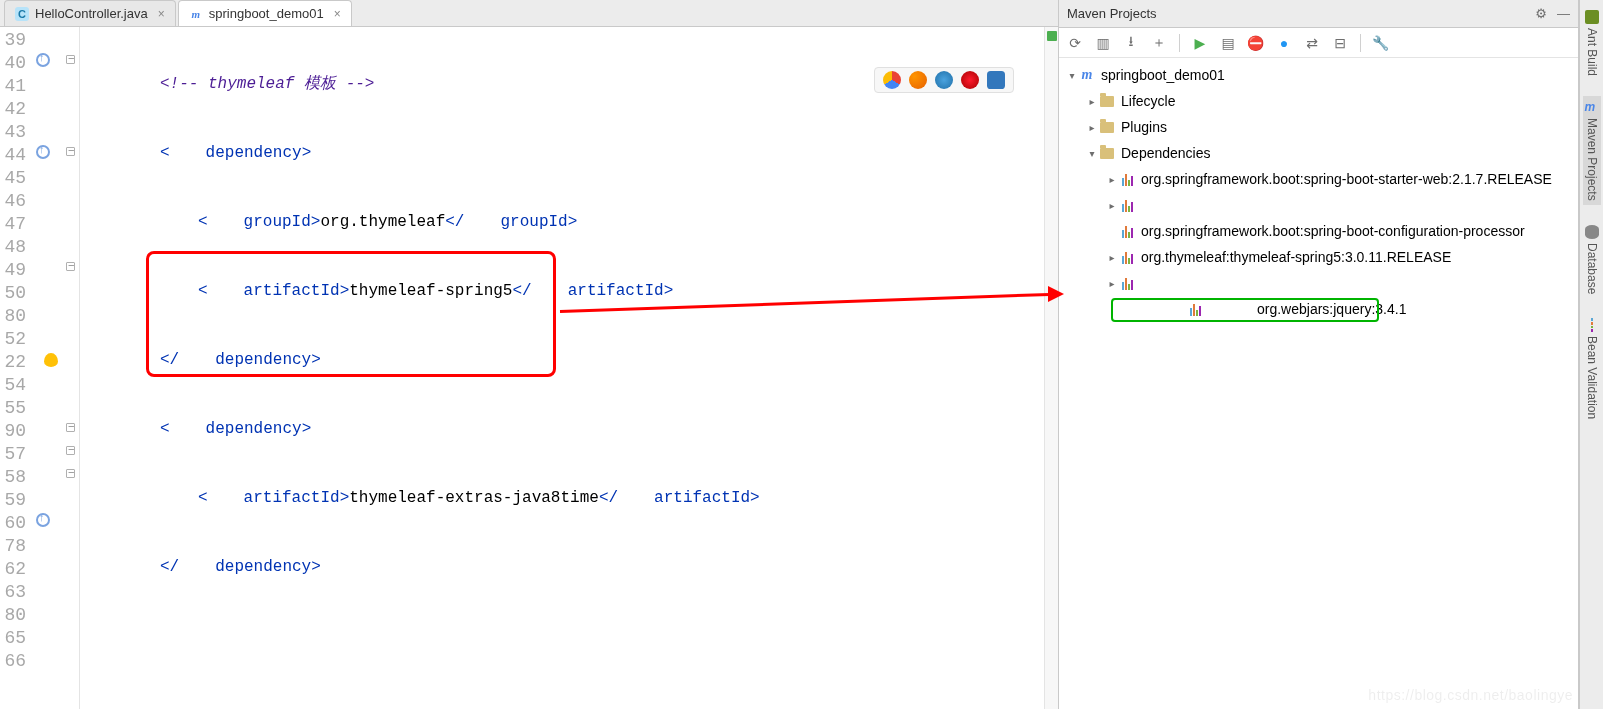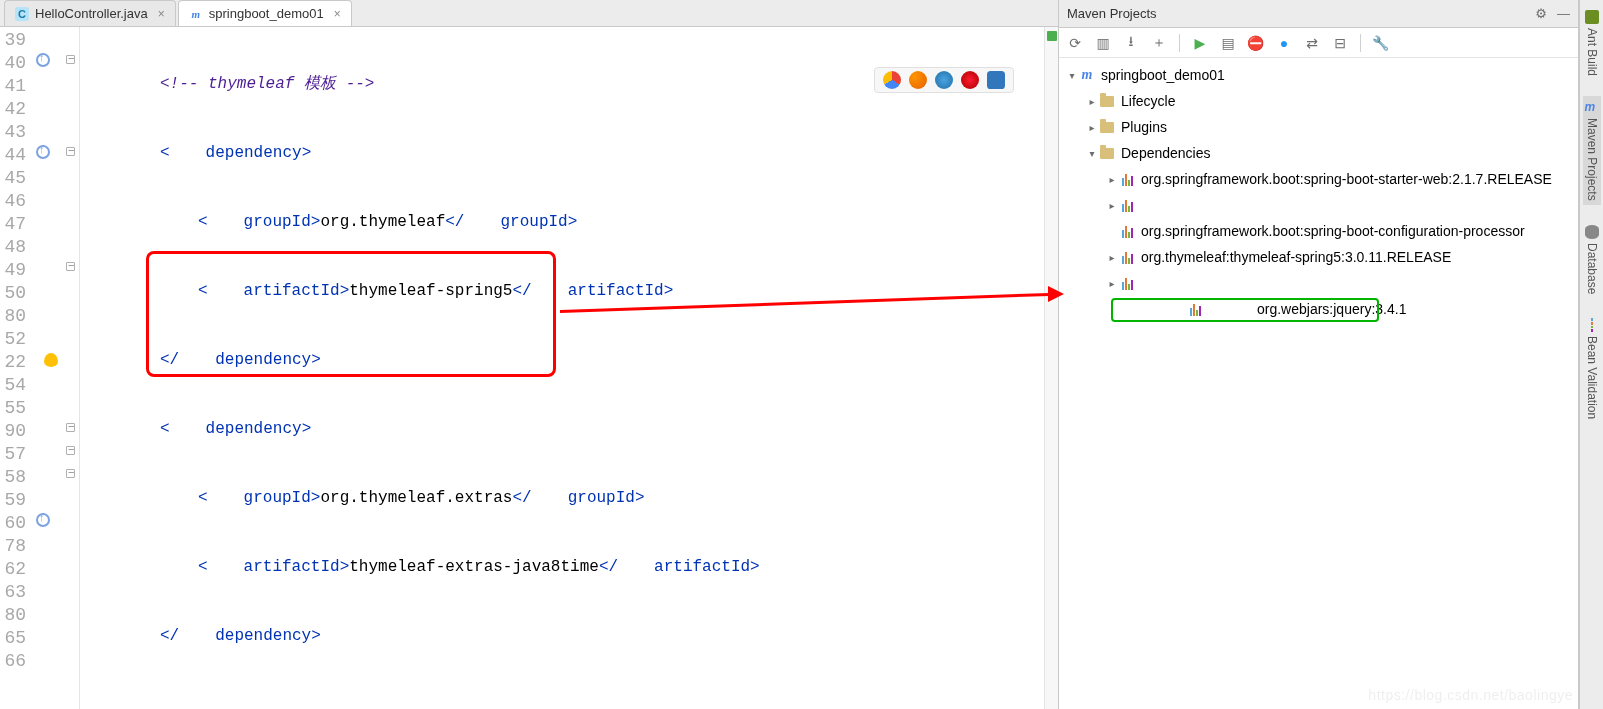--- a/index.html
+++ b/index.html
@@ -154,21 +154,20 @@
         <span class="fold" style="top:442px"></span>
       </div>
 
       <div class="code">
         <div class="row"><span class="comment" style="padding-left:76px">&lt;!-- thymeleaf 模板 --&gt;</span></div>
         <div class="row" style="padding-left:76px"><span class="br">&lt;</span><span class="tg">dependency</span><span class="br">&gt;</span></div>
         <div class="row" style="padding-left:114px"><span class="br">&lt;</span><span class="tg">groupId</span><span class="br">&gt;</span><span class="val">org.thymeleaf</span><span class="br">&lt;/</span><span class="tg">groupId</span><span class="br">&gt;</span></div>
         <div class="row" style="padding-left:114px"><span class="br">&lt;</span><span class="tg">artifactId</span><span class="br">&gt;</span><span class="val">thymeleaf-spring5</span><span class="br">&lt;/</span><span class="tg">artifactId</span><span class="br">&gt;</span></div>
         <div class="row" style="padding-left:76px"><span class="br">&lt;/</span><span class="tg">dependency</span><span class="br">&gt;</span></div>
         <div class="row" style="padding-left:76px"><span class="br">&lt;</span><span class="tg">dependency</span><span class="br">&gt;</span></div>
-        <div class="row" style="padding-left:114px"><span class="br">&lt;</span><span class="tg">groupId</span><span class="br">&gt;</span><span class="val">org.thymeleaf.extras</span><span class="br">&lt;/</span><span class="tg">groupId</span><span class="br">&gt;</span></div>
         <div class="row" style="padding-left:114px"><span class="br">&lt;</span><span class="tg">artifactId</span><span class="br">&gt;</span><span class="val">thymeleaf-extras-java8time</span><span class="br">&lt;/</span><span class="tg">artifactId</span><span class="br">&gt;</span></div>
         <div class="row" style="padding-left:76px"><span class="br">&lt;/</span><span class="tg">dependency</span><span class="br">&gt;</span></div>
         <div class="row"></div>
         
         
         
         
         
         
         

